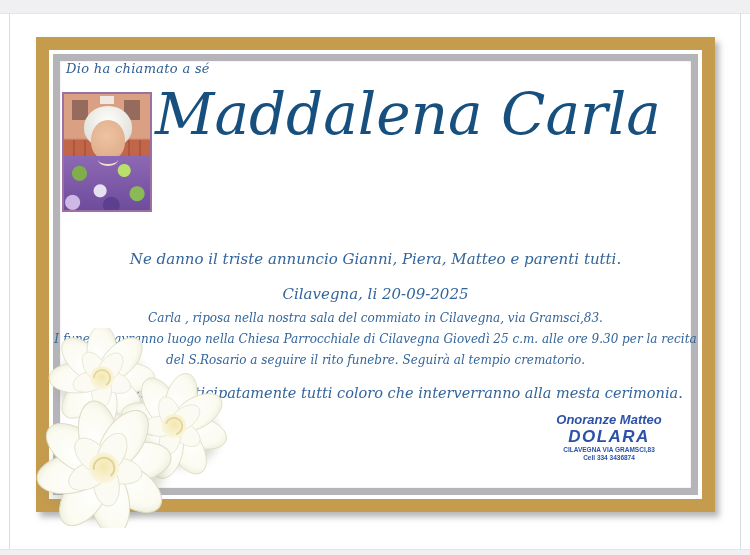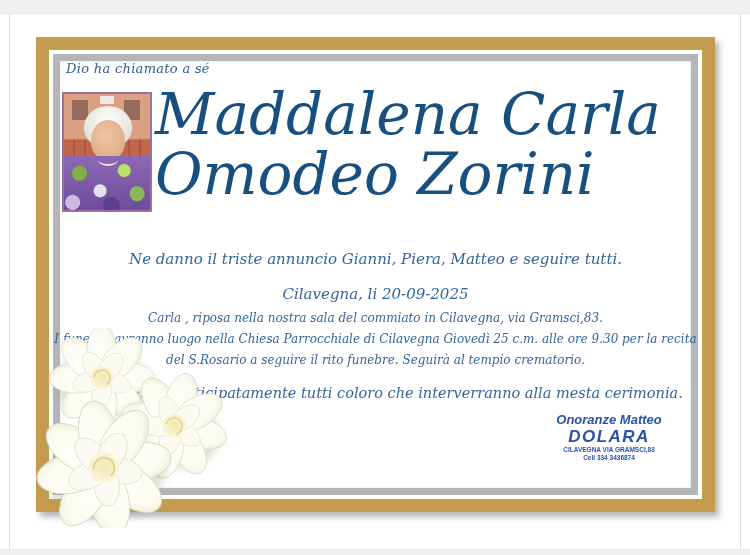--- a/index.html
+++ b/index.html
@@ -102,24 +102,23 @@
       <div class="vent"></div>
       <div class="tiles"></div>
       <div class="hair"></div>
       <div class="face"></div>
       <div class="blouse"></div>
       <div class="necklace"></div>
     </div>
 
     <div class="title-block">
       <div>Maddalena Carla</div>
-      <div>Omodeo Zorini</div>
     </div>
 
-    <div class="center-text announcement">Ne danno il triste annuncio Gianni, Piera, Matteo e seguire tutti.</div>
+    <div class="center-text announcement">Ne danno il triste annuncio Gianni, Piera, Matteo e parenti tutti.</div>
     <div class="center-text dateline">Cilavegna, li 20-09-2025</div>
 
     <div class="center-text body-par">
       <div>Carla , riposa nella nostra sala del commiato in Cilavegna, via Gramsci,83.</div>
       <div>I funerali avranno luogo nella Chiesa Parrocchiale di Cilavegna Giovedì 25 c.m. alle ore 9.30 per la recita</div>
       <div>del S.Rosario a seguire il rito funebre. Seguirà al tempio crematorio.</div>
     </div>
 
     <div class="center-text thanks">Si ringraziano anticipatamente tutti coloro che interverranno alla mesta cerimonia.</div>
 

